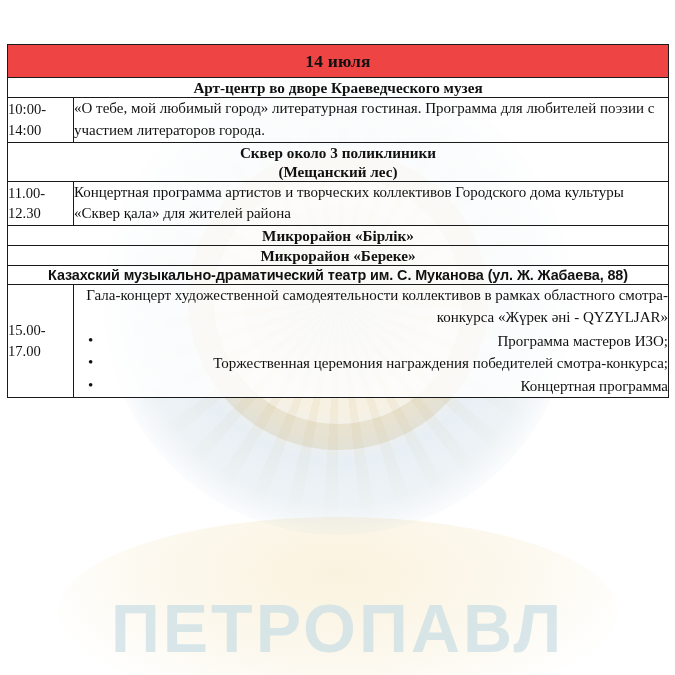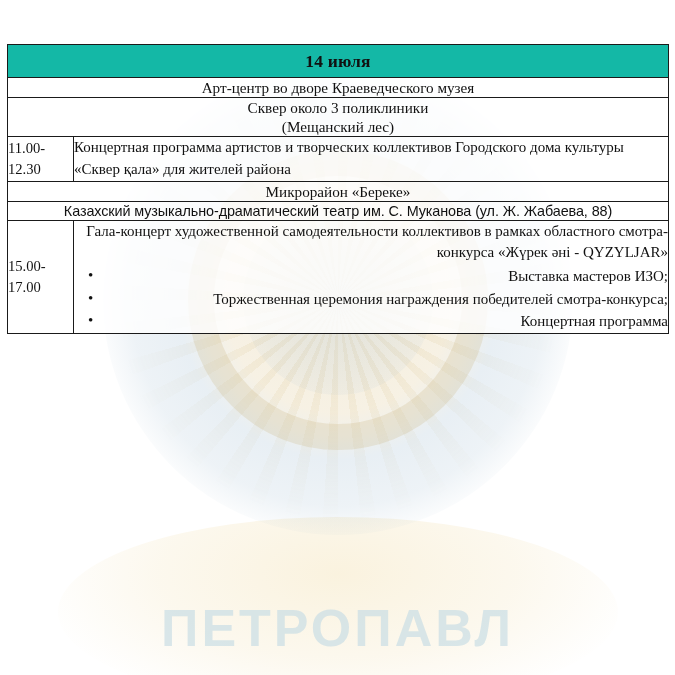--- a/index.html
+++ b/index.html
@@ -76,21 +76,21 @@
     -webkit-mask-image: radial-gradient(circle, rgba(0,0,0,1) 30%, rgba(0,0,0,0) 72%);
             mask-image: radial-gradient(circle, rgba(0,0,0,1) 30%, rgba(0,0,0,0) 72%);
   }
   .wm-word {
     position: absolute;
     left: 50%;
     top: 628px;
     transform: translate(-50%, -50%);
     font-family: "Liberation Sans", "DejaVu Sans", sans-serif;
     font-weight: bold;
-    font-size: 52px;
+    font-size: 68px;
     letter-spacing: 3px;
     color: rgba(203,222,228,0.72);
     white-space: nowrap;
   }
   .wm-arc {
     position: absolute;
     left: 50%;
     top: 612px;
     transform: translate(-50%,-50%);
     width: 560px;
@@ -128,21 +128,21 @@
     background: #a6c6c6;
     text-align: center;
     font-weight: bold;
     font-size: 17.5px;
     color: #111;
     height: 32px;
     letter-spacing: 0.2px;
   }
   .venue td {
     text-align: center;
-    font-weight: normal;
+    font-weight: bold;
     font-size: 15.2px;
     color: #111;
     padding: 6px 8px;
     line-height: 1.25;
   }
   .venue.sans td {
     font-family: "Liberation Sans", "DejaVu Sans", sans-serif;
     font-size: 14.4px;
     letter-spacing: -0.1px;
   }
@@ -196,48 +196,58 @@
 </div>
 
 <div id="schedule-wrap">
   <table class="schedule">
     <colgroup>
       <col class="c-time">
       <col class="c-desc">
     </colgroup>
     <tbody id="schedule-body">
       <tr class="day-header">
-        <td colspan="2" style="background: #14b8a6;">14 июля</td>
+        <td colspan="2" style="background: #ef4444;">14 июля</td>
       </tr>
     <tr class="venue">
           <td colspan="2"><span>Арт-центр во дворе Краеведческого музея</span></td>
+        </tr>
+        <tr>
+          <td class="time">10:00-
+14:00</td>
+          <td class="desc mid">
+            <p>«О тебе, мой любимый  город» литературная гостиная. Программа для любителей поэзии с участием литераторов города.</p>
+          </td>
         </tr>
         <tr class="venue">
           <td colspan="2"><span>Сквер около 3 поликлиники</span><span class="line2">(Мещанский лес)</span></td>
         </tr>
         <tr>
           <td class="time">11.00-
 12.30</td>
           <td class="desc mid">
             <p>Концертная программа артистов и творческих коллективов Городского дома культуры «Сквер қала» для жителей района</p>
           </td>
         </tr>
         <tr class="venue">
+          <td colspan="2"><span>Микрорайон «Бірлік»</span></td>
+        </tr>
+        <tr class="venue">
           <td colspan="2"><span>Микрорайон «Береке»</span></td>
         </tr>
         <tr class="venue sans">
           <td colspan="2"><span>Казахский музыкально-драматический театр им. С. Муканова (ул. Ж. Жабаева, 88)</span></td>
         </tr>
         <tr>
           <td class="time">15.00-
 17.00</td>
           <td class="desc top">
             <p>Гала-концерт художественной самодеятельности коллективов в рамках областного смотра-конкурса  «Жүрек әні - QYZYLJAR»</p>
             <ul class="bullets">
-              <li>Выставка мастеров ИЗО;</li>
+              <li>Программа мастеров ИЗО;</li>
               <li>Торжественная церемония награждения победителей смотра-конкурса;</li>
               <li>Концертная программа</li>
             </ul>
           </td>
         </tr>
       </tbody>
   </table>
 </div>
 
 </body></html>

